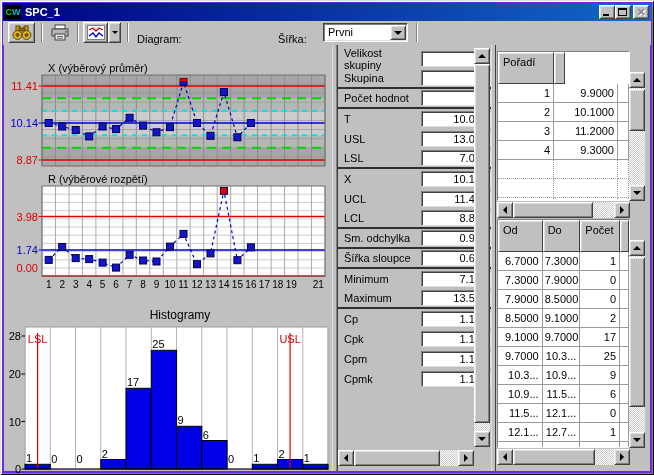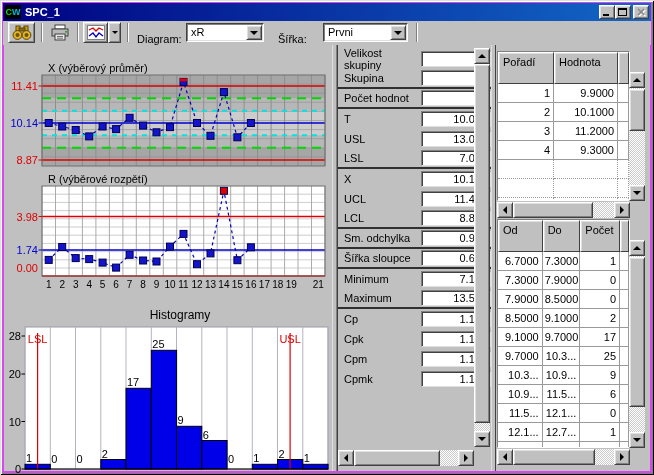--- a/index.html
+++ b/index.html
@@ -1,18 +1,18 @@
 <!DOCTYPE html>
 <html><head>
 <meta charset="utf-8">
 <style>
   * { box-sizing: border-box; margin: 0; padding: 0; }
   html,body { background:#777; font-family:"Liberation Sans", sans-serif; }
   #win {
-    position:relative; width:654px; height:475px; background:#d946ef;
+    position:relative; width:654px; height:475px; background:#6d28d9;
     box-shadow: inset 1px 1px 0 #dfdfdf, inset -1px -1px 0 #0a0a0a,
                 inset 2px 2px 0 #ffffff, inset -2px -2px 0 #808080;
     overflow:hidden; font-size:11px; color:#000;
   }
   
   .titlebar{ position:absolute; left:3px; top:3px; right:3px; height:18px;
     background:linear-gradient(90deg,#000082,#1268c6);
     display:flex; align-items:center; padding:0 2px; }
   .app-icon{ width:16px; height:14px; background:#000; color:#00e000;
     font-weight:bold; font-size:9px; line-height:14px; text-align:center; letter-spacing:0; }
@@ -136,26 +136,20 @@
         <rect x="0.5" y="0.5" width="17" height="14" fill="#fff" stroke="#808080"></rect>
         <polyline points="2,5 6,3 9,6 12,3 16,5" fill="none" stroke="#dd0000" stroke-width="1.3"></polyline>
         <polyline points="2,11 6,8 9,12 12,8 16,11" fill="none" stroke="#0000d0" stroke-width="1.3"></polyline>
       </svg>
     </div>
     <div class="tbtn" style="left:105px;width:13px;">
       <div class="arr-d" style="border-width:3px;border-top-color:#000;margin-top:3px;"></div>
     </div>
     <div class="tsep" style="left:124px;"></div>
     <span class="tlabel" style="left:134px;">Diagram:</span>
-    <div class="combo" style="left:183px;width:78px;">
-      <span class="val">xR</span>
-      <div class="drop">
-          <div class="arr-d"></div>
-        </div>
-    </div>
     <span class="tlabel" style="left:275px;">Šířka:</span>
     <div class="combo" style="left:320px;width:85px;">
       <span class="val">Prvni</span>
       <div class="drop">
           <div class="arr-d"></div>
         </div>
     </div>
     <div class="tsep" style="left:413px;"></div>
   </div>
 
@@ -457,21 +451,20 @@
     </div>
   </div>
 
   <div class="splitter" style="left:491px;"></div>
 
   <div class="panel" id="right-panel">
 
     <div class="gridtable" id="table-values" style="left:1px;top:6px;width:133px;height:150px;">
         <div class="g-hrow">
           <div class="g-hcell" style="width: 56px;">Pořadí</div>
-          <div class="g-hcell" style="width: 64px;">Hodnota</div>
           <div class="g-hcell" style="width: 11px;"></div>
         </div>
         <div class="g-row">
           <div class="g-cell" style="width: 56px;">1</div>
           <div class="g-cell" style="width: 64px;">9.9000</div>
           <div class="g-cell" style="width: 11px;"></div>
         </div>
         <div class="g-row">
           <div class="g-cell" style="width: 56px;">2</div>
           <div class="g-cell" style="width: 64px;">10.1000</div>

